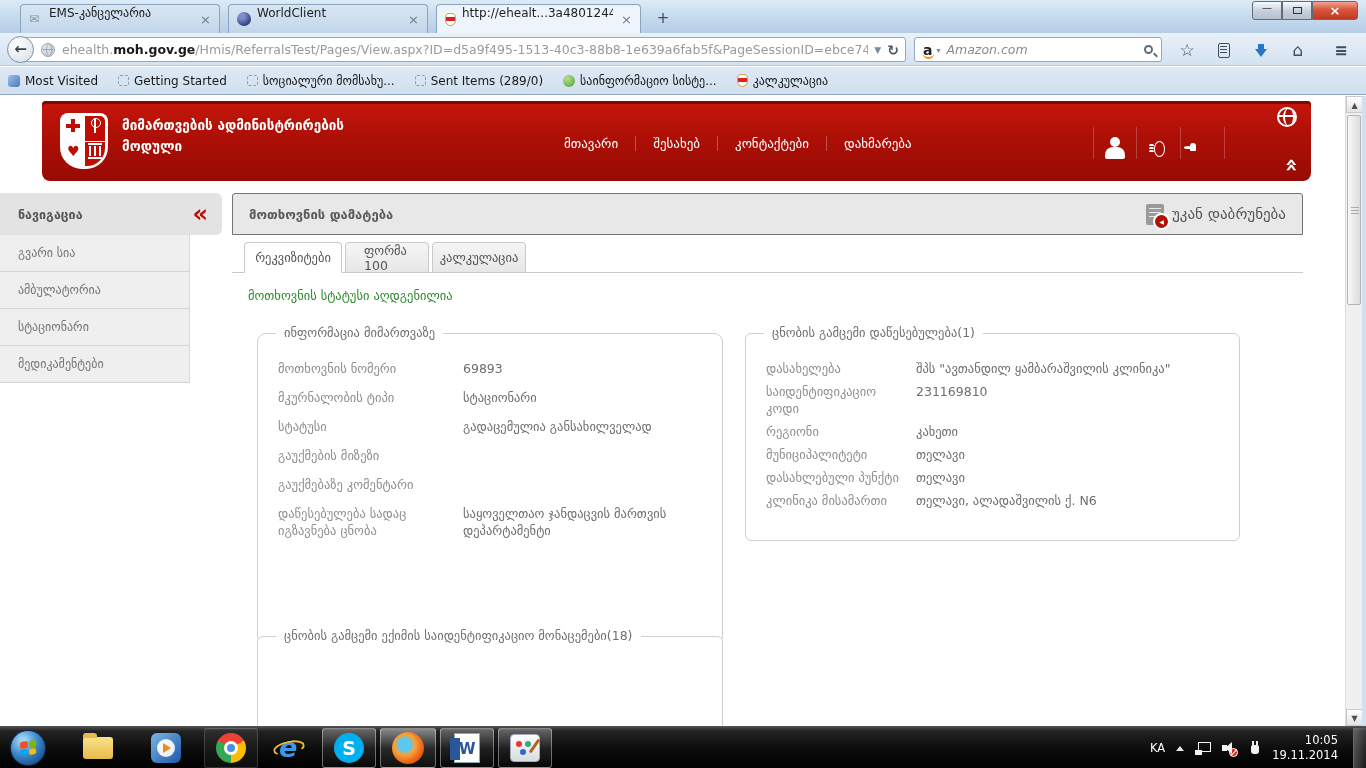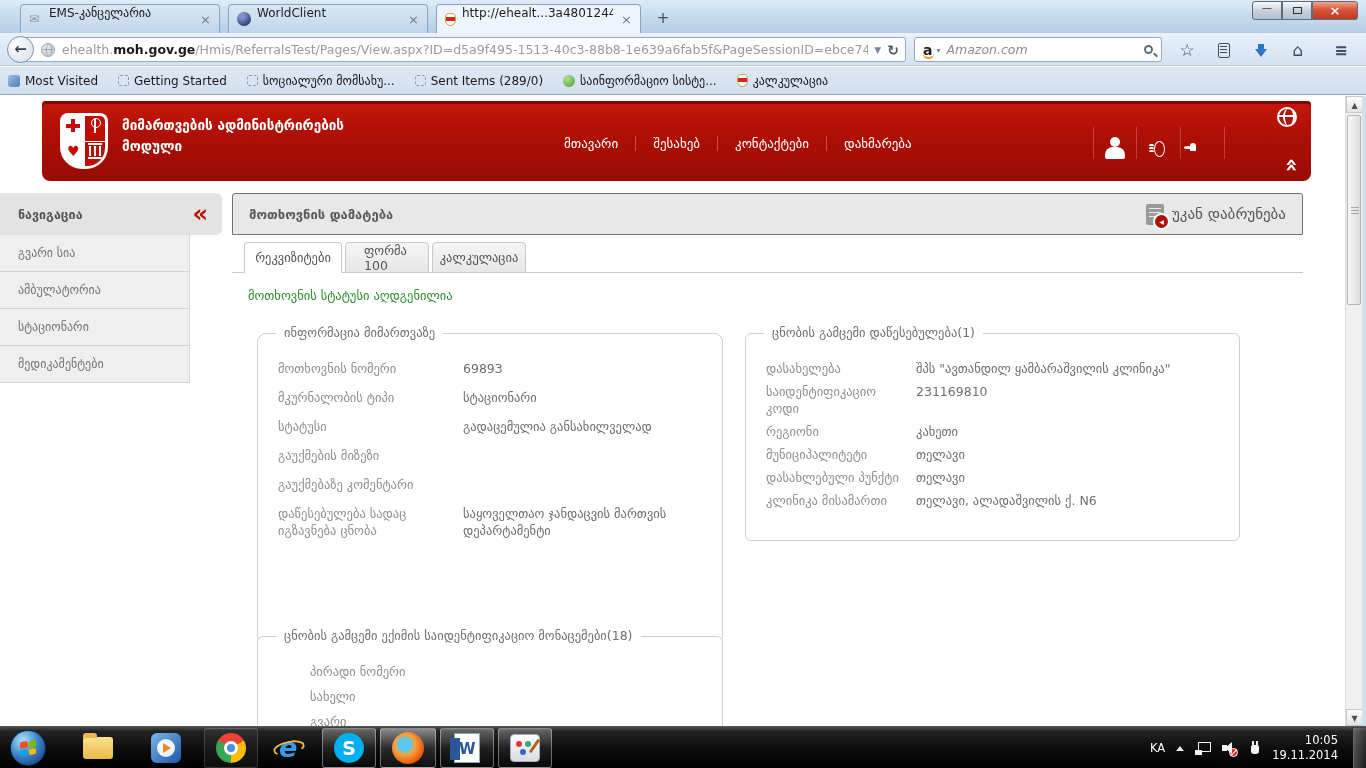--- a/index.html
+++ b/index.html
@@ -463,34 +463,20 @@
           </div>
         <div class="frow">
             <span class="flabel">კლინიკა მისამართი</span>
             <span class="fvalue">თელავი, ალადაშვილის ქ. N6</span>
           </div>
       </div>
     </div>
 
     <div class="fbox" id="box-doctor">
       <span class="legend">ცნობის გამცემი ექიმის საიდენტიფიკაციო მონაცემები(18)</span>
-      <div class="rows">
-        <div class="frow">
-            <span class="flabel">პირადი ნომერი</span>
-            <span class="fvalue"></span>
-          </div>
-        <div class="frow">
-            <span class="flabel">სახელი</span>
-            <span class="fvalue"></span>
-          </div>
-        <div class="frow">
-            <span class="flabel">გვარი</span>
-            <span class="fvalue"></span>
-          </div>
-      </div>
     </div>
 
     <div id="scrollbar">
       <div class="sb-arrow" style="top:0;">▲</div>
       <div id="sb-thumb"></div>
       <div class="sb-arrow" style="bottom:0;">▼</div>
     </div>
     <div id="page-right-frame"></div>
   </div>
 

